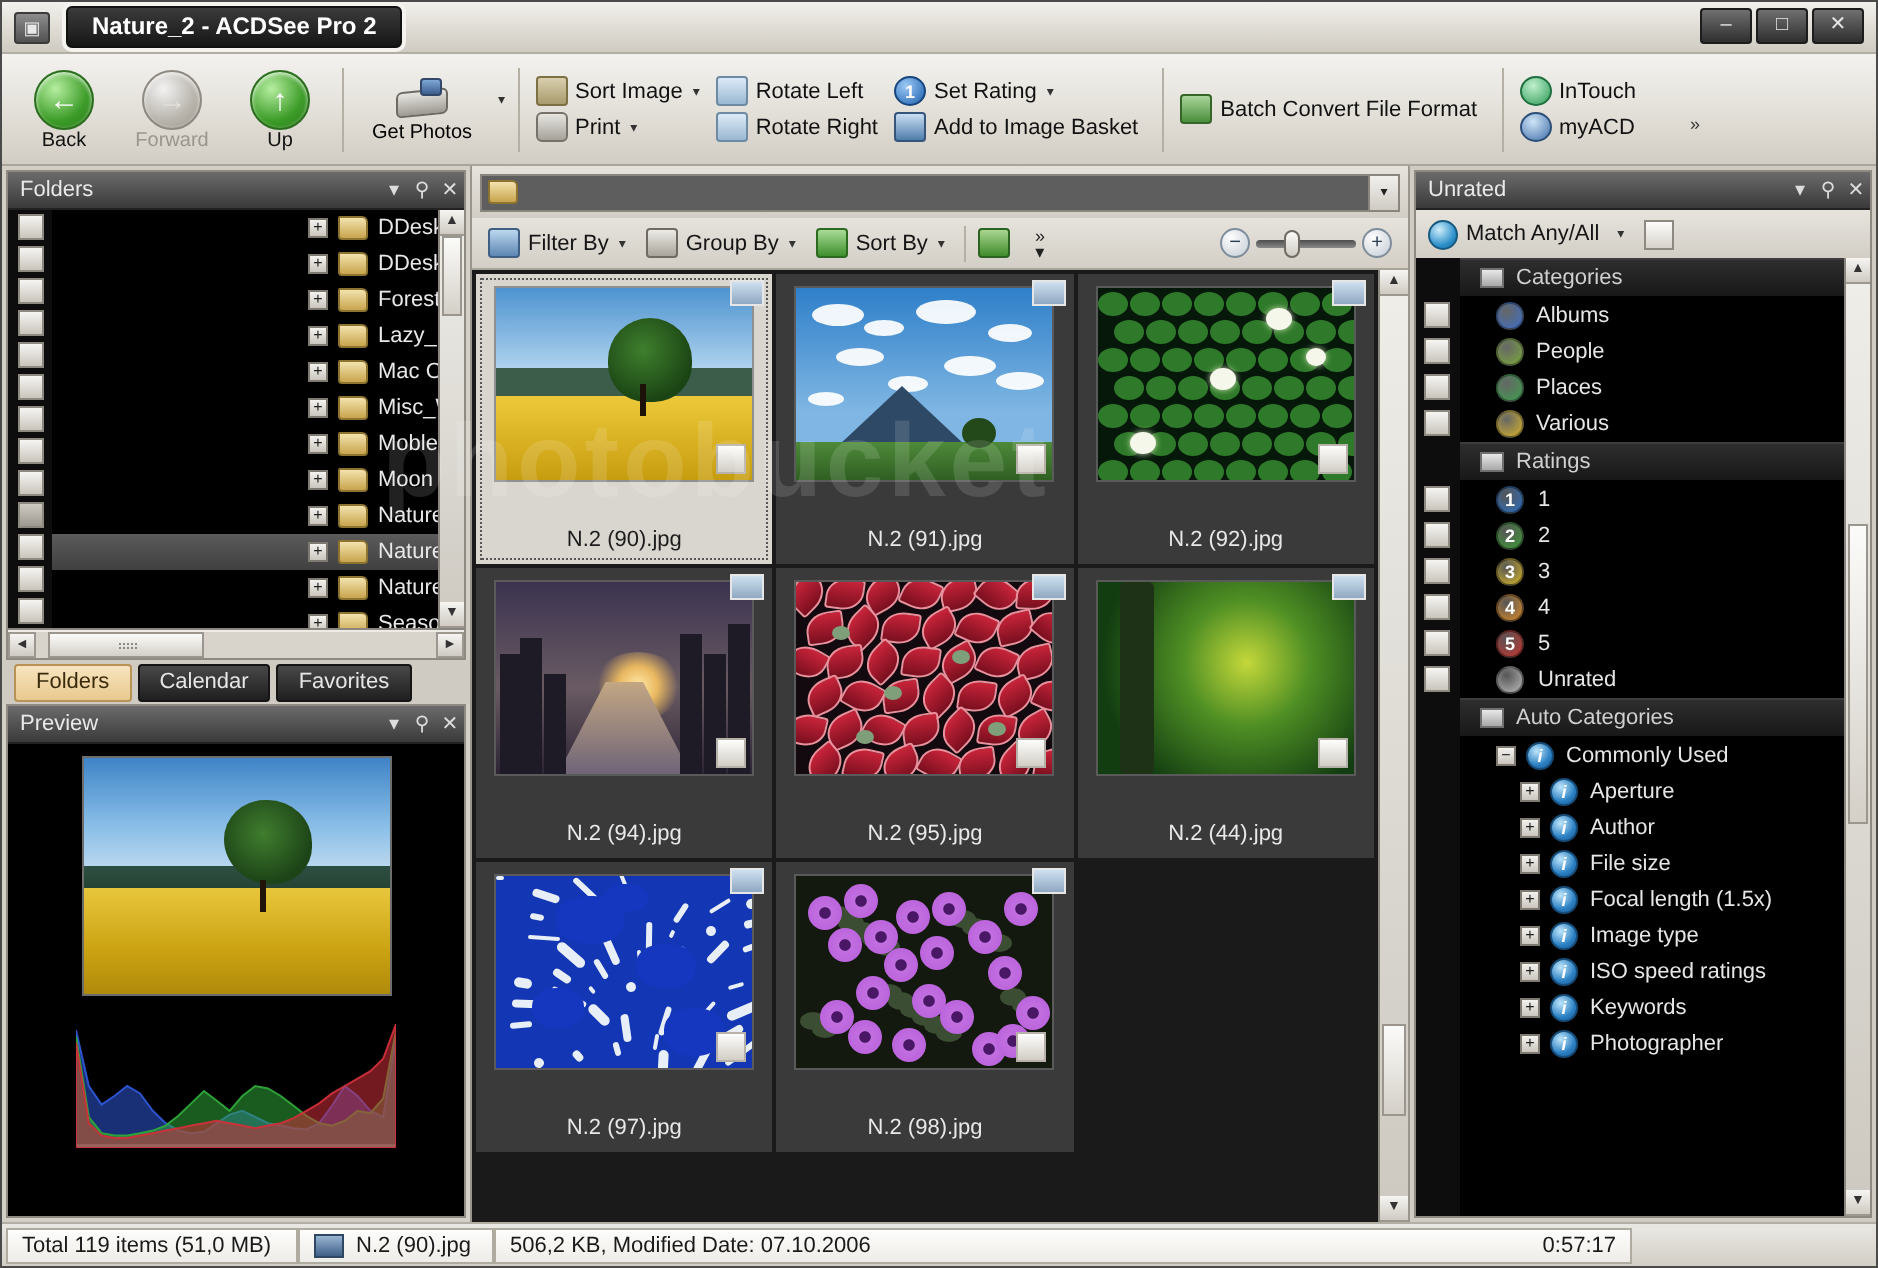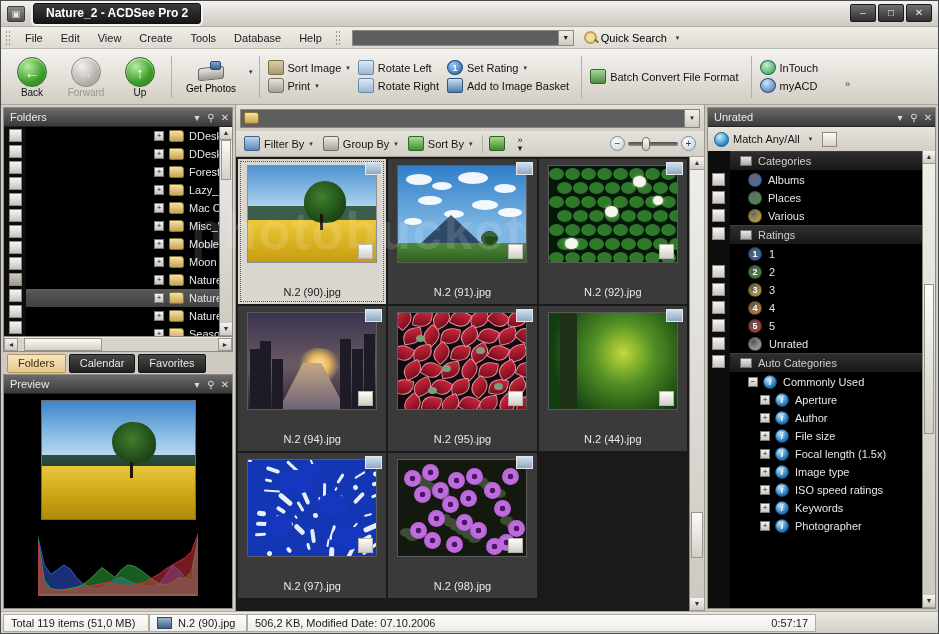--- a/index.html
+++ b/index.html
@@ -360,39 +360,20 @@
   <div class="titlebar">
     <div class="appicon">▣</div>
     <div class="title-tab">Nature_2 - ACDSee Pro 2</div>
     <div class="wbtns">
       <div class="wbtn">–</div>
       <div class="wbtn">□</div>
       <div class="wbtn">✕</div>
     </div>
   </div>
 
-  <div class="menubar">
-    <div class="grip"></div>
-    <div class="menu-item">File</div>
-    <div class="menu-item">Edit</div>
-    <div class="menu-item">View</div>
-    <div class="menu-item">Create</div>
-    <div class="menu-item">Tools</div>
-    <div class="menu-item">Database</div>
-    <div class="menu-item">Help</div>
-    <div class="grip"></div>
-    <div class="qs-combo">
-      <div class="qs-arrow">▼</div>
-    </div>
-    <div class="qs-label">
-      <span class="mag"></span>
-      <span>Quick Search</span>
-      <span class="caret">▾</span>
-    </div>
-  </div>
 
   <div class="toolbar">
     <div class="tb-nav">
       <div class="navbtn">
         <div class="circ">←</div>
         <span>Back</span>
       </div>
       <div class="navbtn disabled">
         <div class="circ gray">→</div>
         <span>Forward</span>
@@ -981,20 +962,24 @@
           <div class="orglist" id="orgList">
               <div class="grouphead">
                 <span class="gh-ic"></span>
                 <span>Categories</span>
               </div>
               <div class="orow">
                 <span class="oic" style="background:radial-gradient(circle at 36% 30%, #ffffff66, #3f6fc4);border:1px solid #00000055;"></span>
                 <span>Albums</span>
               </div>
               <div class="orow">
+                <span class="oic" style="background:radial-gradient(circle at 36% 30%, #ffffff66, #7aa63c);border:1px solid #00000055;"></span>
+                <span>People</span>
+              </div>
+              <div class="orow">
                 <span class="oic" style="background:radial-gradient(circle at 36% 30%, #ffffff66, #3f9d4f);border:1px solid #00000055;"></span>
                 <span>Places</span>
               </div>
               <div class="orow">
                 <span class="oic" style="background:radial-gradient(circle at 36% 30%, #ffffff66, #d5b22b);border:1px solid #00000055;"></span>
                 <span>Various</span>
               </div>
               <div class="grouphead">
                 <span class="gh-ic"></span>
                 <span>Ratings</span>

